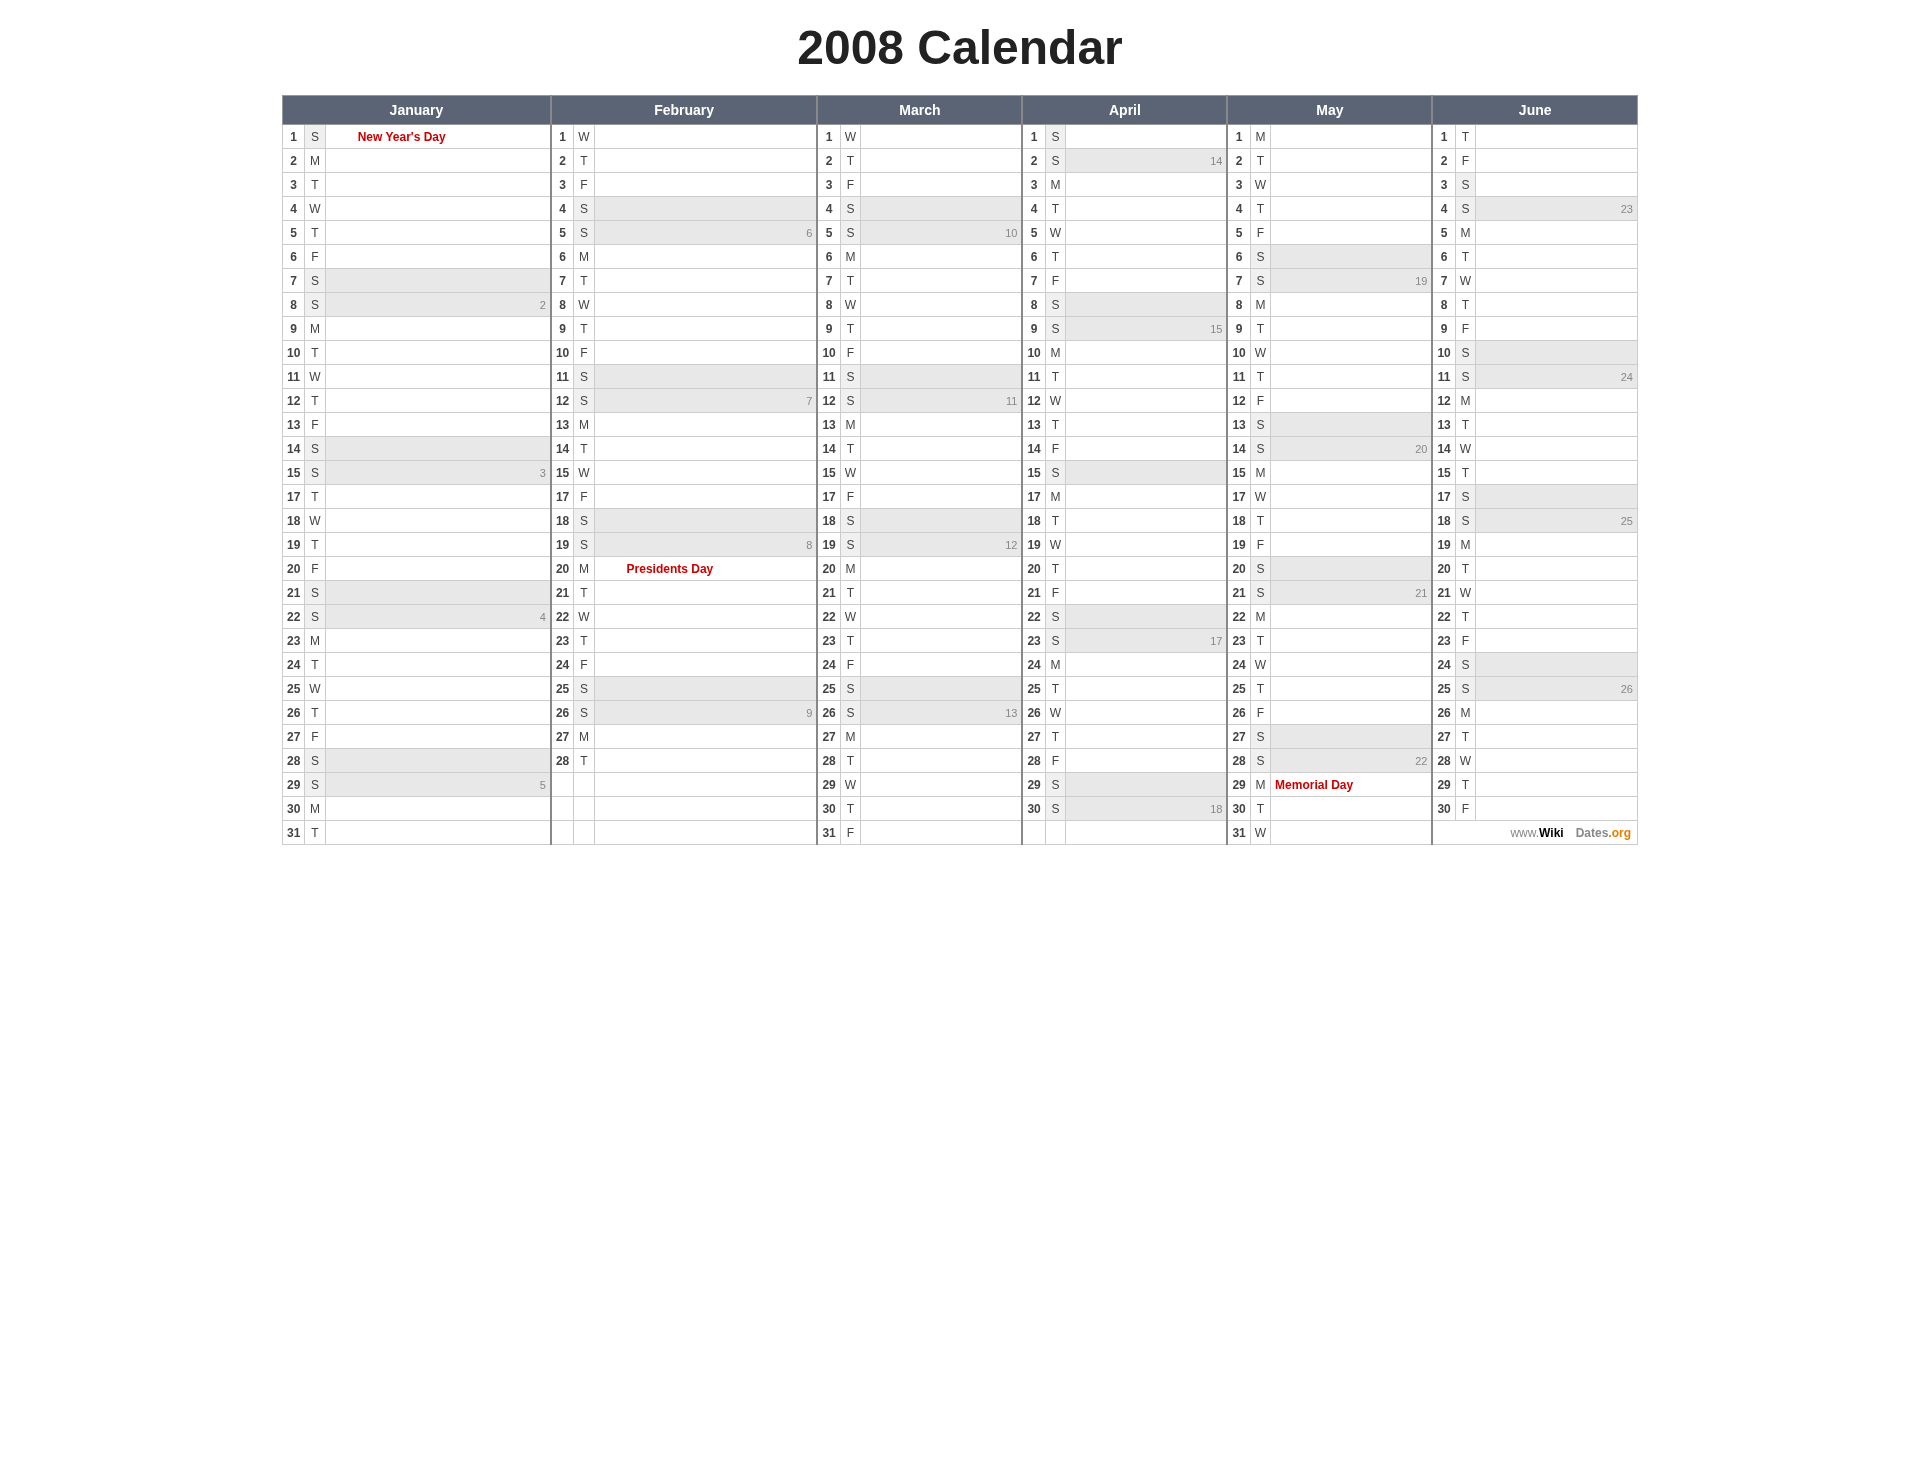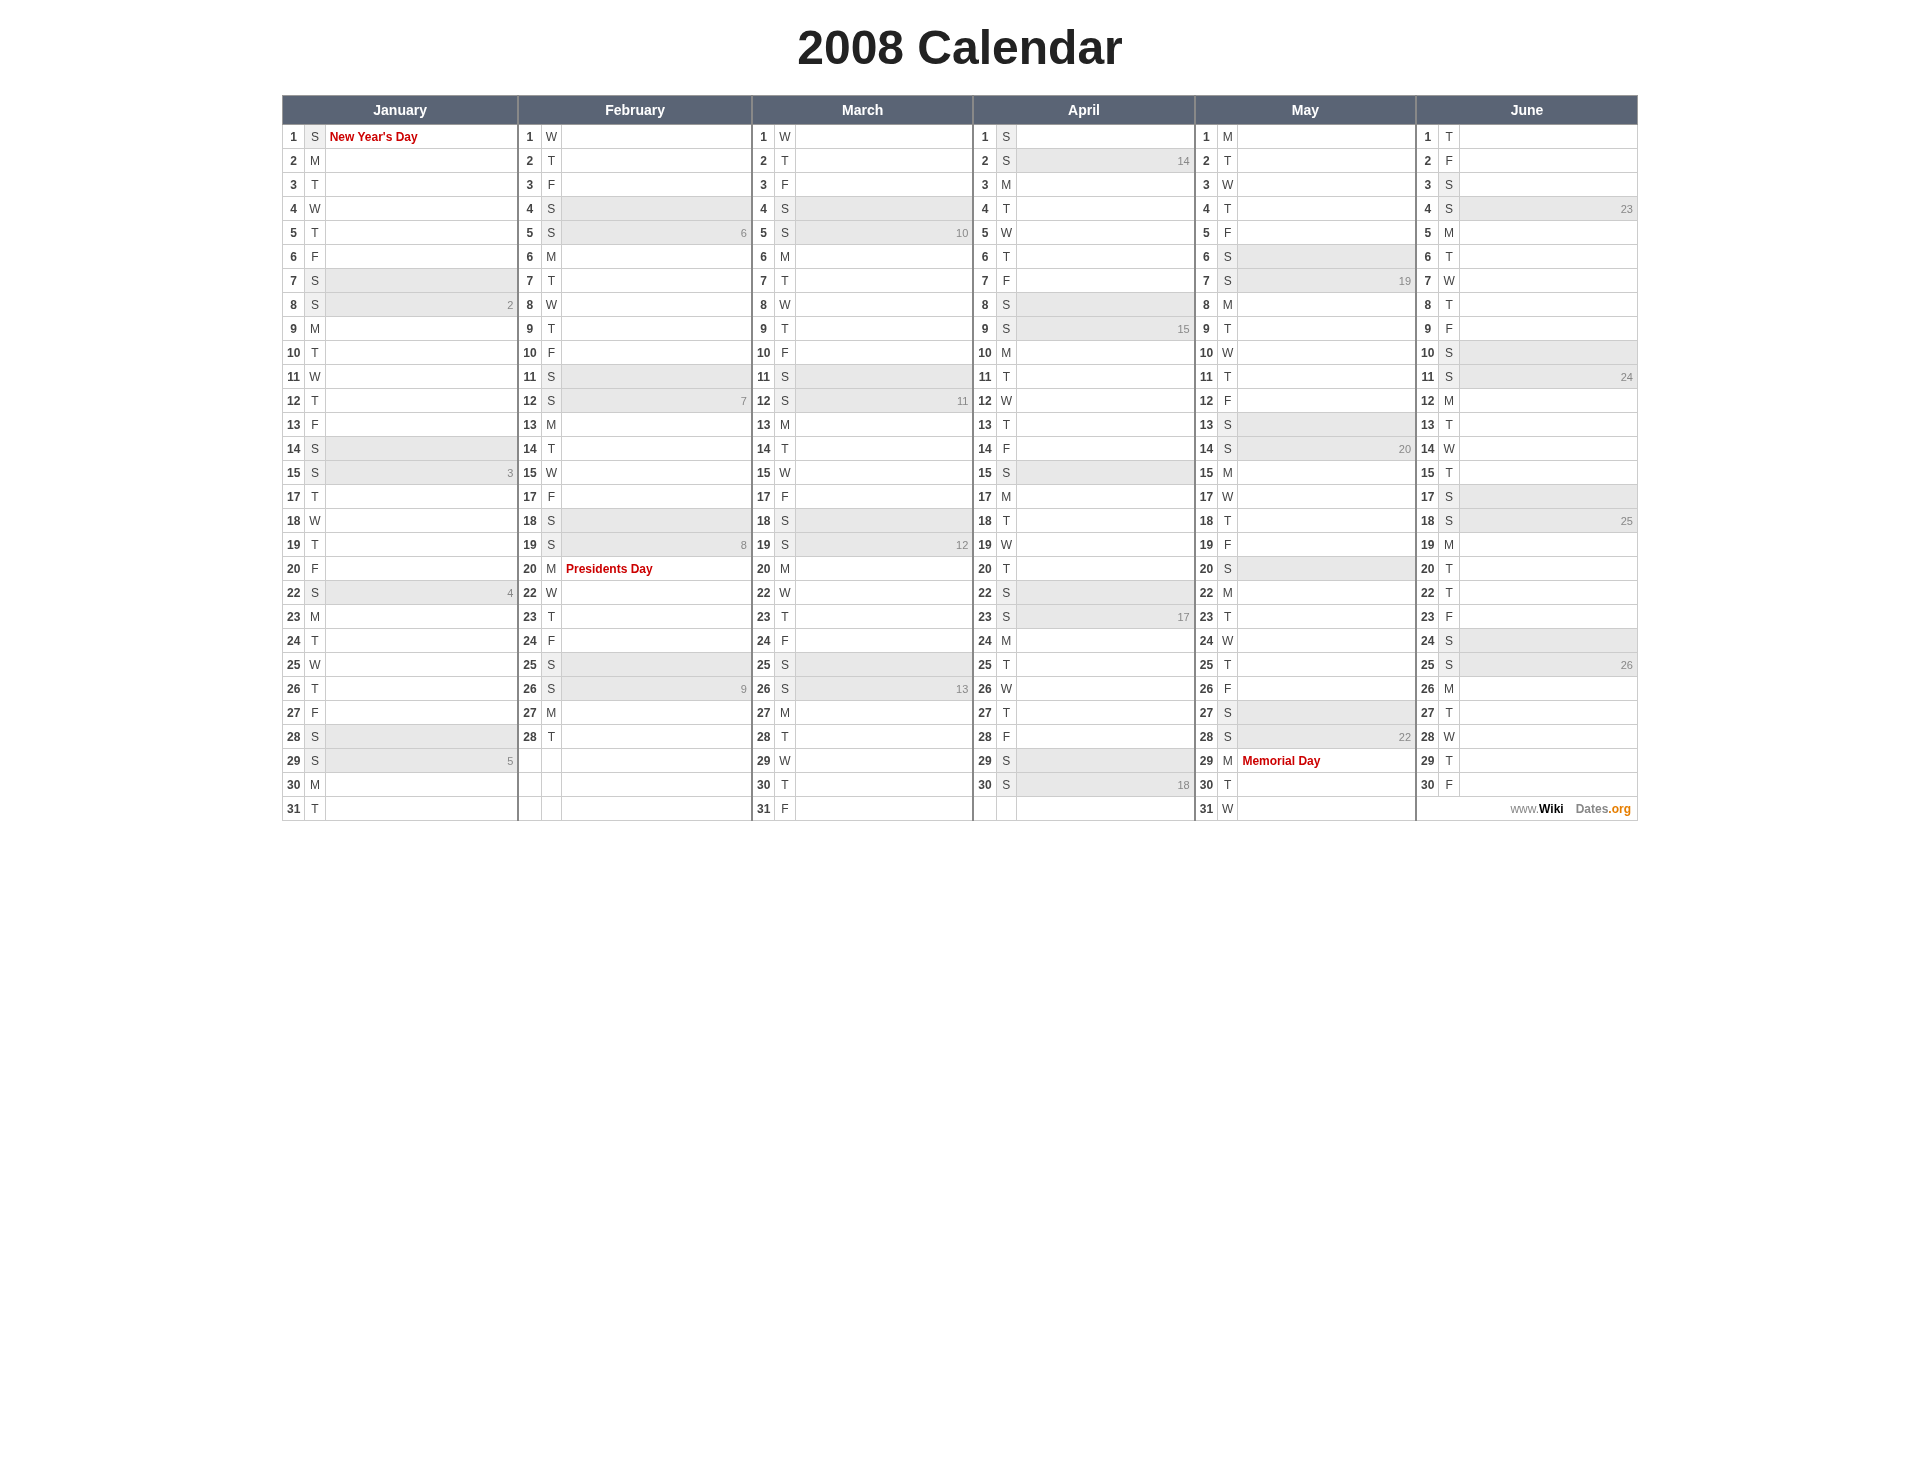--- a/index.html
+++ b/index.html
@@ -48,20 +48,21 @@
       text-align: center;
       width: 18px;
     }
     .day-note {
       min-width: 90px;
       max-width: 130px;
     }
     .holiday-red {
       color: #cc0000;
       font-weight: bold;
+      margin-left: 28px;
     }
     .week-num {
       color: #888;
       text-align: right;
       font-size: 11px;
     }
     .shaded {
       background-color: #e8e8e8;
     }
     .sun { background-color: #f0f0f0; }
@@ -489,20 +490,40 @@
       <td class="day-letter">T</td>
       <td class="day-note"></td>
       <td class="day-num col-sep">20</td>
       <td class="day-letter sun shaded">S</td>
       <td class="day-note shaded"></td>
       <td class="day-num col-sep">20</td>
       <td class="day-letter">T</td>
       <td class="day-note"></td>
     </tr>
 
+    <tr>
+      <td class="day-num">21</td>
+      <td class="day-letter sun shaded">S</td>
+      <td class="day-note shaded"></td>
+      <td class="day-num col-sep">21</td>
+      <td class="day-letter">T</td>
+      <td class="day-note"></td>
+      <td class="day-num col-sep">21</td>
+      <td class="day-letter">T</td>
+      <td class="day-note"></td>
+      <td class="day-num col-sep">21</td>
+      <td class="day-letter">F</td>
+      <td class="day-note"></td>
+      <td class="day-num col-sep">21</td>
+      <td class="day-letter sun shaded">S</td>
+      <td class="day-note week-num shaded">21</td>
+      <td class="day-num col-sep">21</td>
+      <td class="day-letter">W</td>
+      <td class="day-note"></td>
+    </tr>
 
     <tr>
       <td class="day-num">22</td>
       <td class="day-letter sun shaded">S</td>
       <td class="day-note week-num shaded">4</td>
       <td class="day-num col-sep">22</td>
       <td class="day-letter">W</td>
       <td class="day-note"></td>
       <td class="day-num col-sep">22</td>
       <td class="day-letter">W</td>

